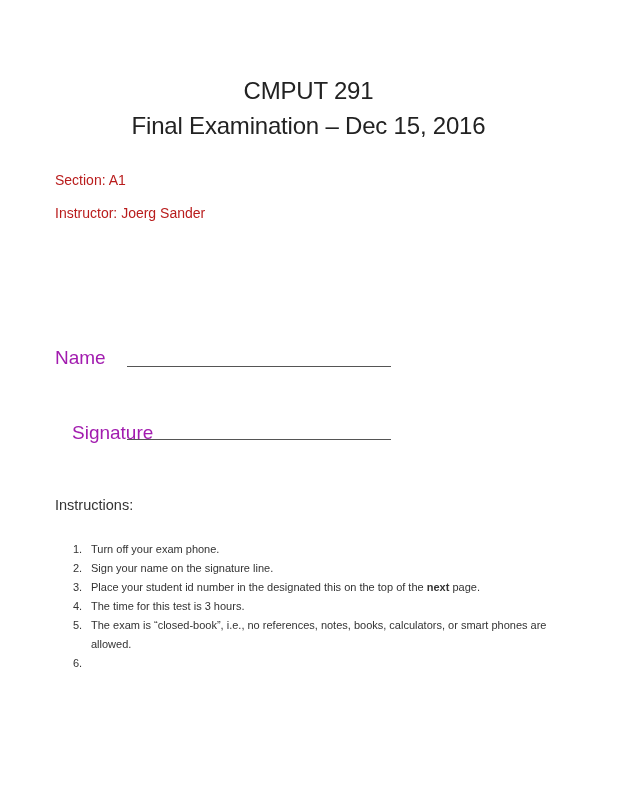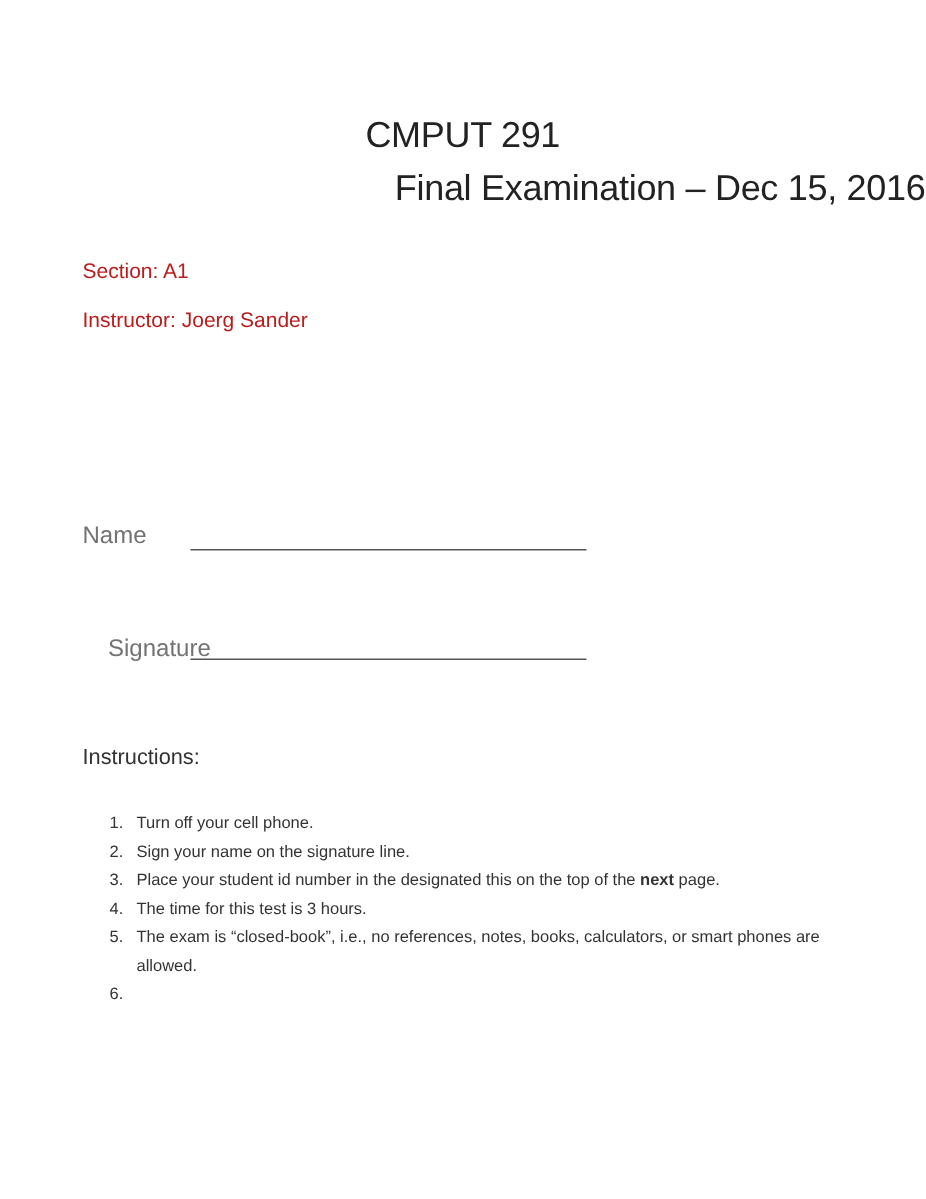--- a/index.html
+++ b/index.html
@@ -27,35 +27,35 @@
       width: 617px;
       text-align: center;
       font-size: 24px;
       font-weight: normal;
       color: #222;
       letter-spacing: -0.2px;
       margin: 0;
       line-height: 30px;
     }
     .title.course { top: 76px; }
-    .title.exam { top: 111px; text-align: right; }
+    .title.exam { top: 111px; }
     .meta {
       position: absolute;
       left: 55px;
       font-size: 14px;
       color: #b91c1c;
       line-height: 18px;
     }
     .meta.section { top: 171px; }
     .meta.instructor { top: 204px; }
     .field-label {
       position: absolute;
       left: 55px;
-      font-size: 16px;
-      color: #737373;
+      font-size: 19px;
+      color: #a21caf;
       line-height: 18px;
     }
     .field-line {
       position: absolute;
       left: 127px;
       width: 264px;
       height: 0;
       border-top: 1px solid #555;
     }
     .name-label { top: 349px; }
@@ -109,21 +109,21 @@
   <div class="field-line name-line"></div>
 
   <div class="field-label sig-label">Signature</div>
   <div class="field-line sig-line"></div>
 
   <div class="instructions-heading">Instructions:</div>
 
   <ol class="instr-list">
     <li class="instr-item">
       <span class="instr-num">1.</span>
-      <span>Turn off your cell phone.</span>
+      <span>Turn off your exam phone.</span>
     </li>
     <li class="instr-item">
       <span class="instr-num">2.</span>
       <span>Sign your name on the signature line.</span>
     </li>
     <li class="instr-item">
       <span class="instr-num">3.</span>
       <span><span>Place your student id number in the designated this on the top of the </span><span class="bold">next</span><span> page.</span></span>
     </li>
     <li class="instr-item">

